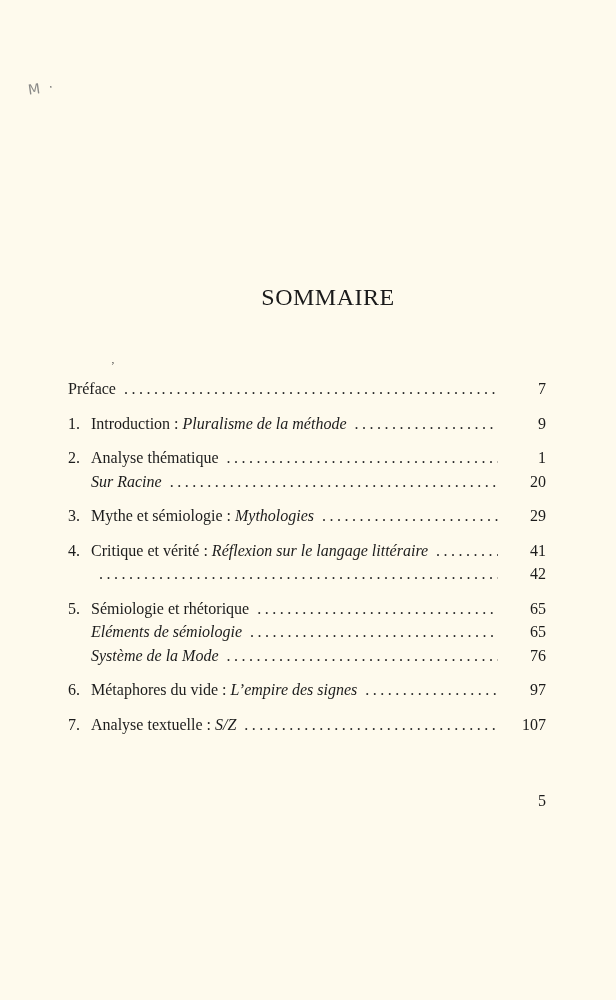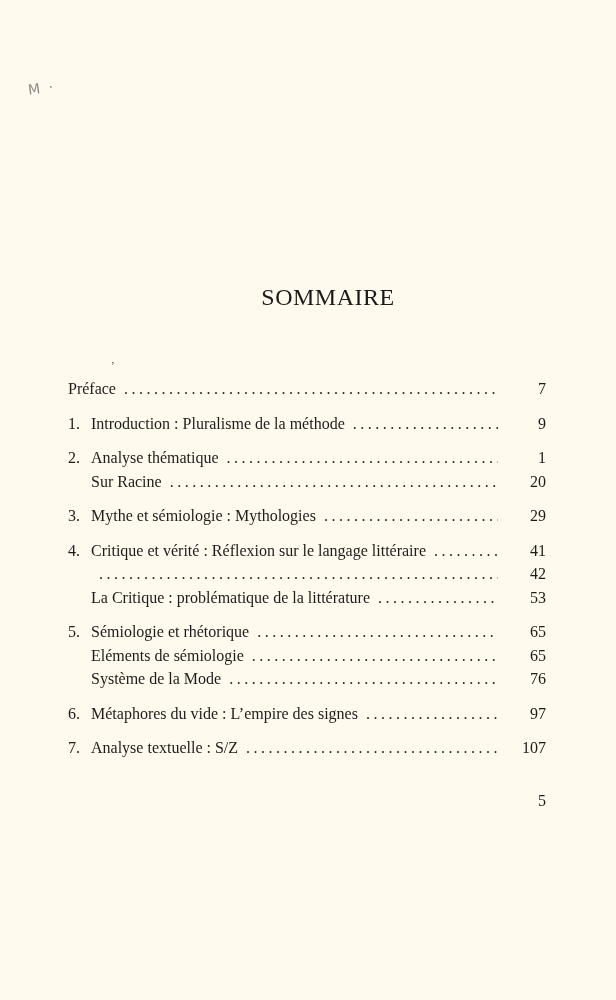--- a/index.html
+++ b/index.html
@@ -64,20 +64,21 @@
     flex: 0 0 23px;
   }
   .toc-indent {
     width: 23px;
     flex: 0 0 23px;
   }
   .toc-label {
     flex: 0 0 auto;
   }
   .toc-label i, .it {
+    font-style: italic;
   }
   .toc-dots {
     flex: 1 1 auto;
     overflow: hidden;
     margin: 0 8px 0 8px;
     letter-spacing: 4.2px;
     color: #2a2a2a;
   }
   .toc-dots::before {
     content: ". . . . . . . . . . . . . . . . . . . . . . . . . . . . . . . . . . . . . . . . . . . . . . . . . . . . . . . . . . . . . . . . . . . . . . . .";
@@ -141,26 +142,20 @@
       <span class="toc-num">4.</span>
       <span class="toc-label"><span>Critique et vérité : </span><span class="it">Réflexion sur le langage littéraire</span></span>
       <span class="toc-dots"></span>
       <span class="toc-page">41</span>
     </div>
     <div class="toc-row">
       <span class="toc-indent"></span>
       <span class="toc-dots"></span>
       <span class="toc-page">42</span>
     </div>
-    <div class="toc-row">
-      <span class="toc-indent"></span>
-      <span class="toc-label"><span></span><span class="it">La Critique : problématique de la littérature</span></span>
-      <span class="toc-dots"></span>
-      <span class="toc-page">53</span>
-    </div>
     <div class="toc-row gap-before">
       <span class="toc-num">5.</span>
       <span class="toc-label"><span>Sémiologie et rhétorique</span><span class="it"></span></span>
       <span class="toc-dots"></span>
       <span class="toc-page">65</span>
     </div>
     <div class="toc-row">
       <span class="toc-indent"></span>
       <span class="toc-label"><span></span><span class="it">Eléments de sémiologie</span></span>
       <span class="toc-dots"></span>

